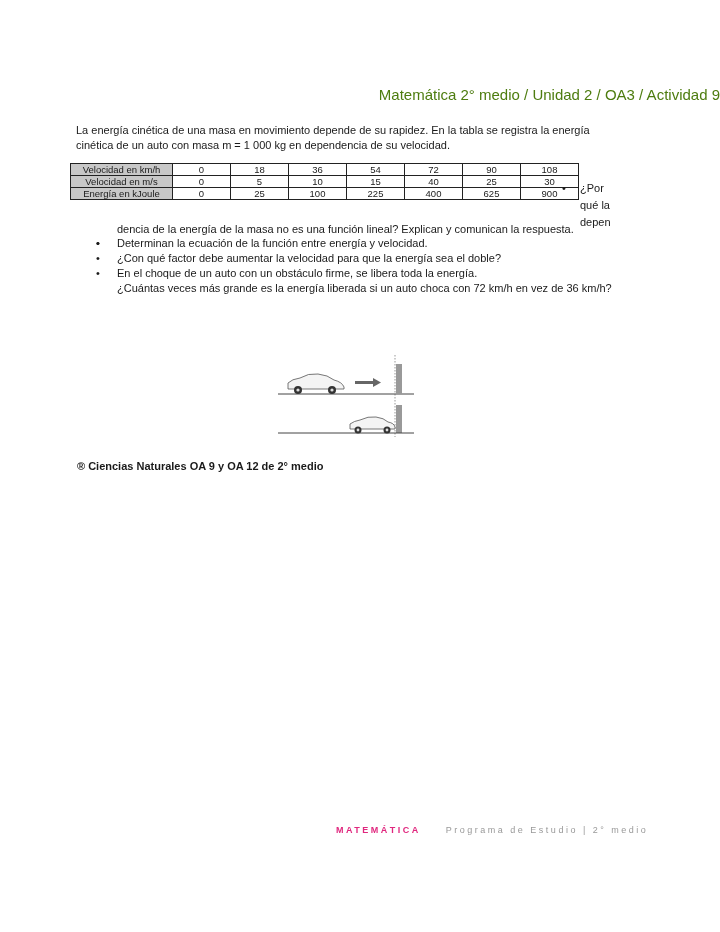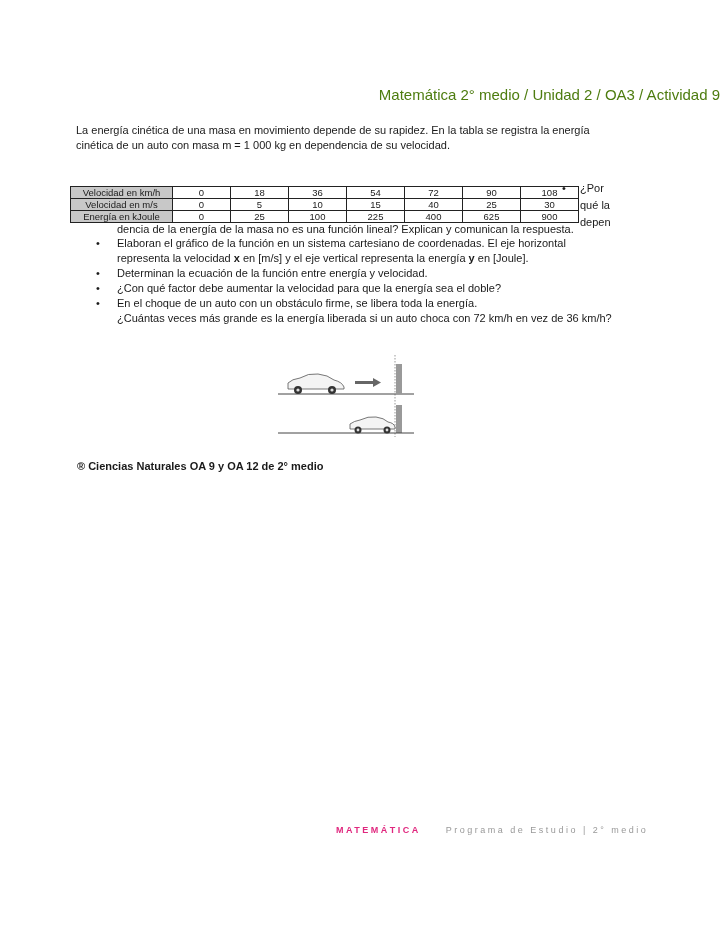--- a/index.html
+++ b/index.html
@@ -1,19 +1,19 @@
 <!DOCTYPE html>
 <html><head>
 <meta charset="utf-8">
 <style>
   html, body { margin:0; padding:0; background:#ffffff; }
   body { width:720px; height:932px; position:relative; font-family:"Liberation Sans", "DejaVu Sans", sans-serif; color:#1a1a1a; overflow:hidden; }
   .title { position:absolute; top:86px; left:0; width:720px; text-align:right; font-size:15px; color:#4d7c0f; }
   .intro { position:absolute; top:123px; left:76px; width:540px; font-size:11px; line-height:15px; }
-  table.data { position:absolute; top:186px; left:70px; border-collapse:collapse; font-size:9.5px; }
+  table.data { position:absolute; top:163px; left:70px; border-collapse:collapse; font-size:9.5px; }
   table.data td { border:1px solid #222; height:11px; padding:0 2px; text-align:center; line-height:11px; }
   table.data td.hdr { background:#c8c8c8; width:97px; }
   table.data td.val { width:53px; }
   .side-bullet { position:absolute; top:180px; left:562px; font-size:11px; line-height:17px; }
   .side-bullet .dot { position:absolute; left:0; top:0; }
   .side-bullet .txt { position:absolute; left:18px; top:0; width:40px; }
   .cont { position:absolute; top:222px; left:117px; font-size:11px; line-height:15px; }
   ul.tasks { position:absolute; top:236px; left:96px; width:520px; margin:0; padding:0; list-style:none; font-size:11px; line-height:15px; }
   ul.tasks li { position:relative; padding-left:21px; }
   ul.tasks li .b { position:absolute; left:0; top:0; }
@@ -66,21 +66,20 @@
 <div class="side-bullet">
   <span class="dot">•</span>
   <span class="txt">¿Por qué la depen</span>
 </div>
 
 <div class="cont">dencia de la energía de la masa no es una función lineal? Explican y comunican la respuesta.</div>
 
 <ul class="tasks">
   <li>
     <span class="b">•</span>
-    <span><span>Elaboran el gráfico de la función en un sistema cartesiano de coordenadas. El eje horizontal representa la velocidad </span><b>x</b><span> en [m/s] y el eje vertical representa la energía </span><b>y</b><span> en [Joule].</span></span>
   </li>
   <li>
     <span class="b">•</span>
     <span>Determinan la ecuación de la función entre energía y velocidad.</span>
   </li>
   <li>
     <span class="b">•</span>
     <span>¿Con qué factor debe aumentar la velocidad para que la energía sea el doble?</span>
   </li>
   <li>

